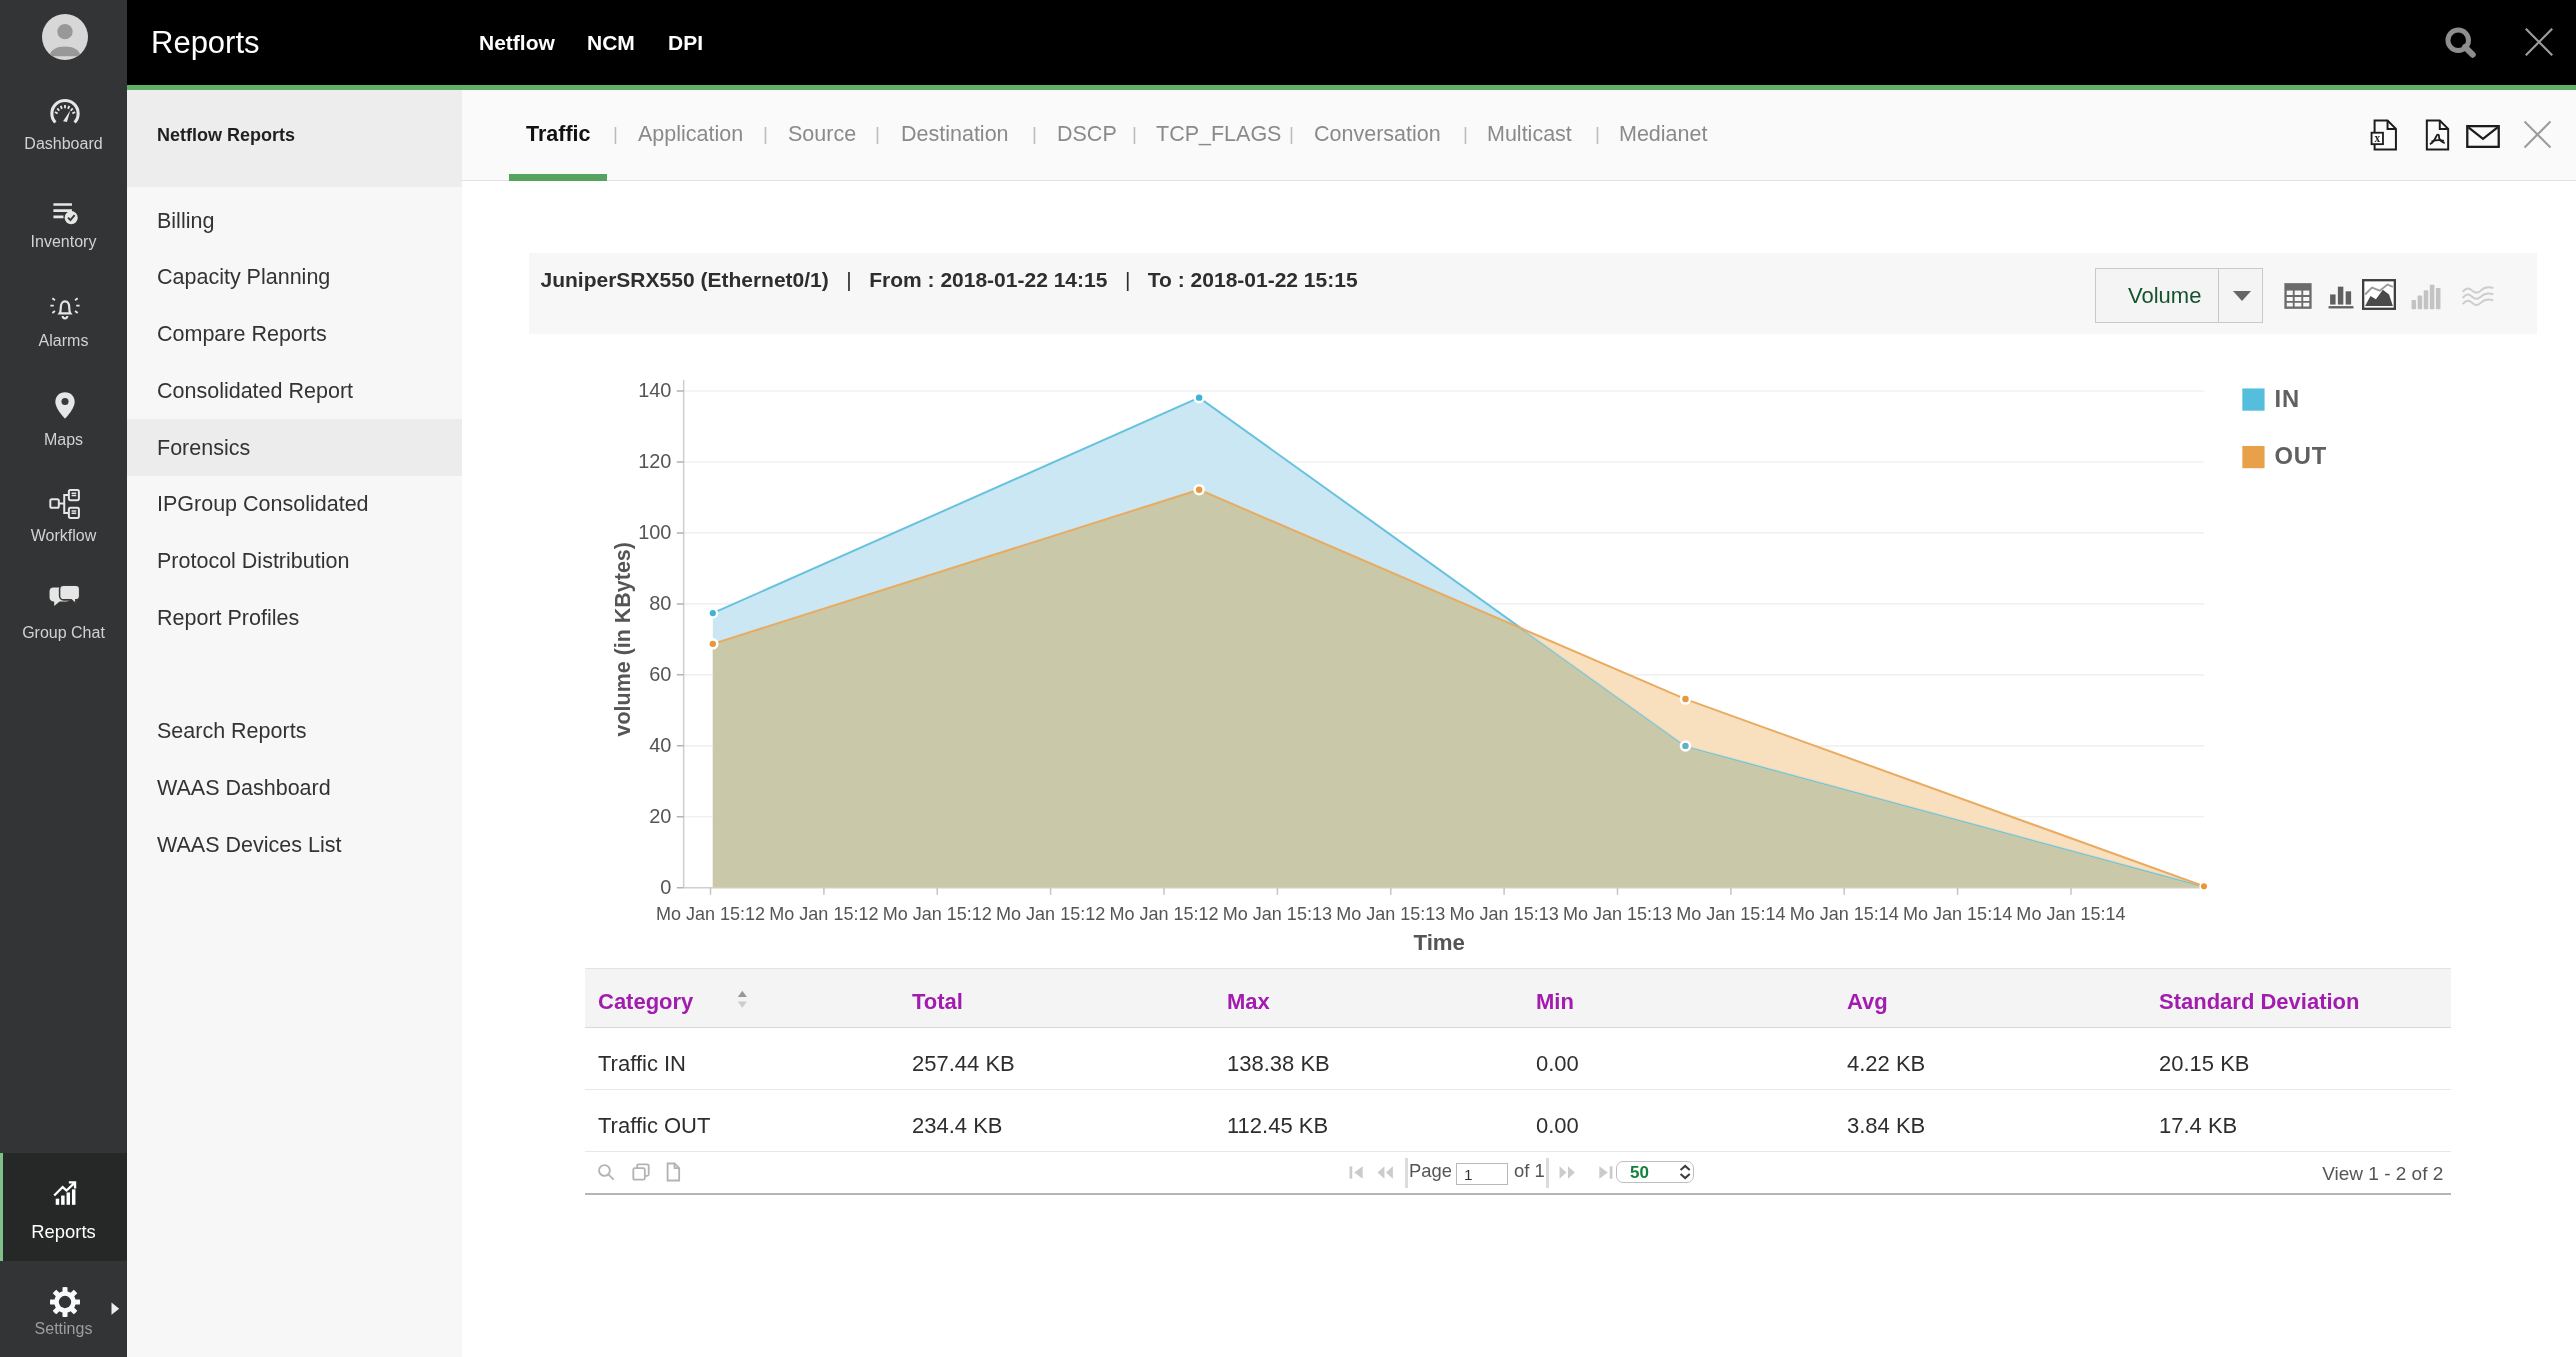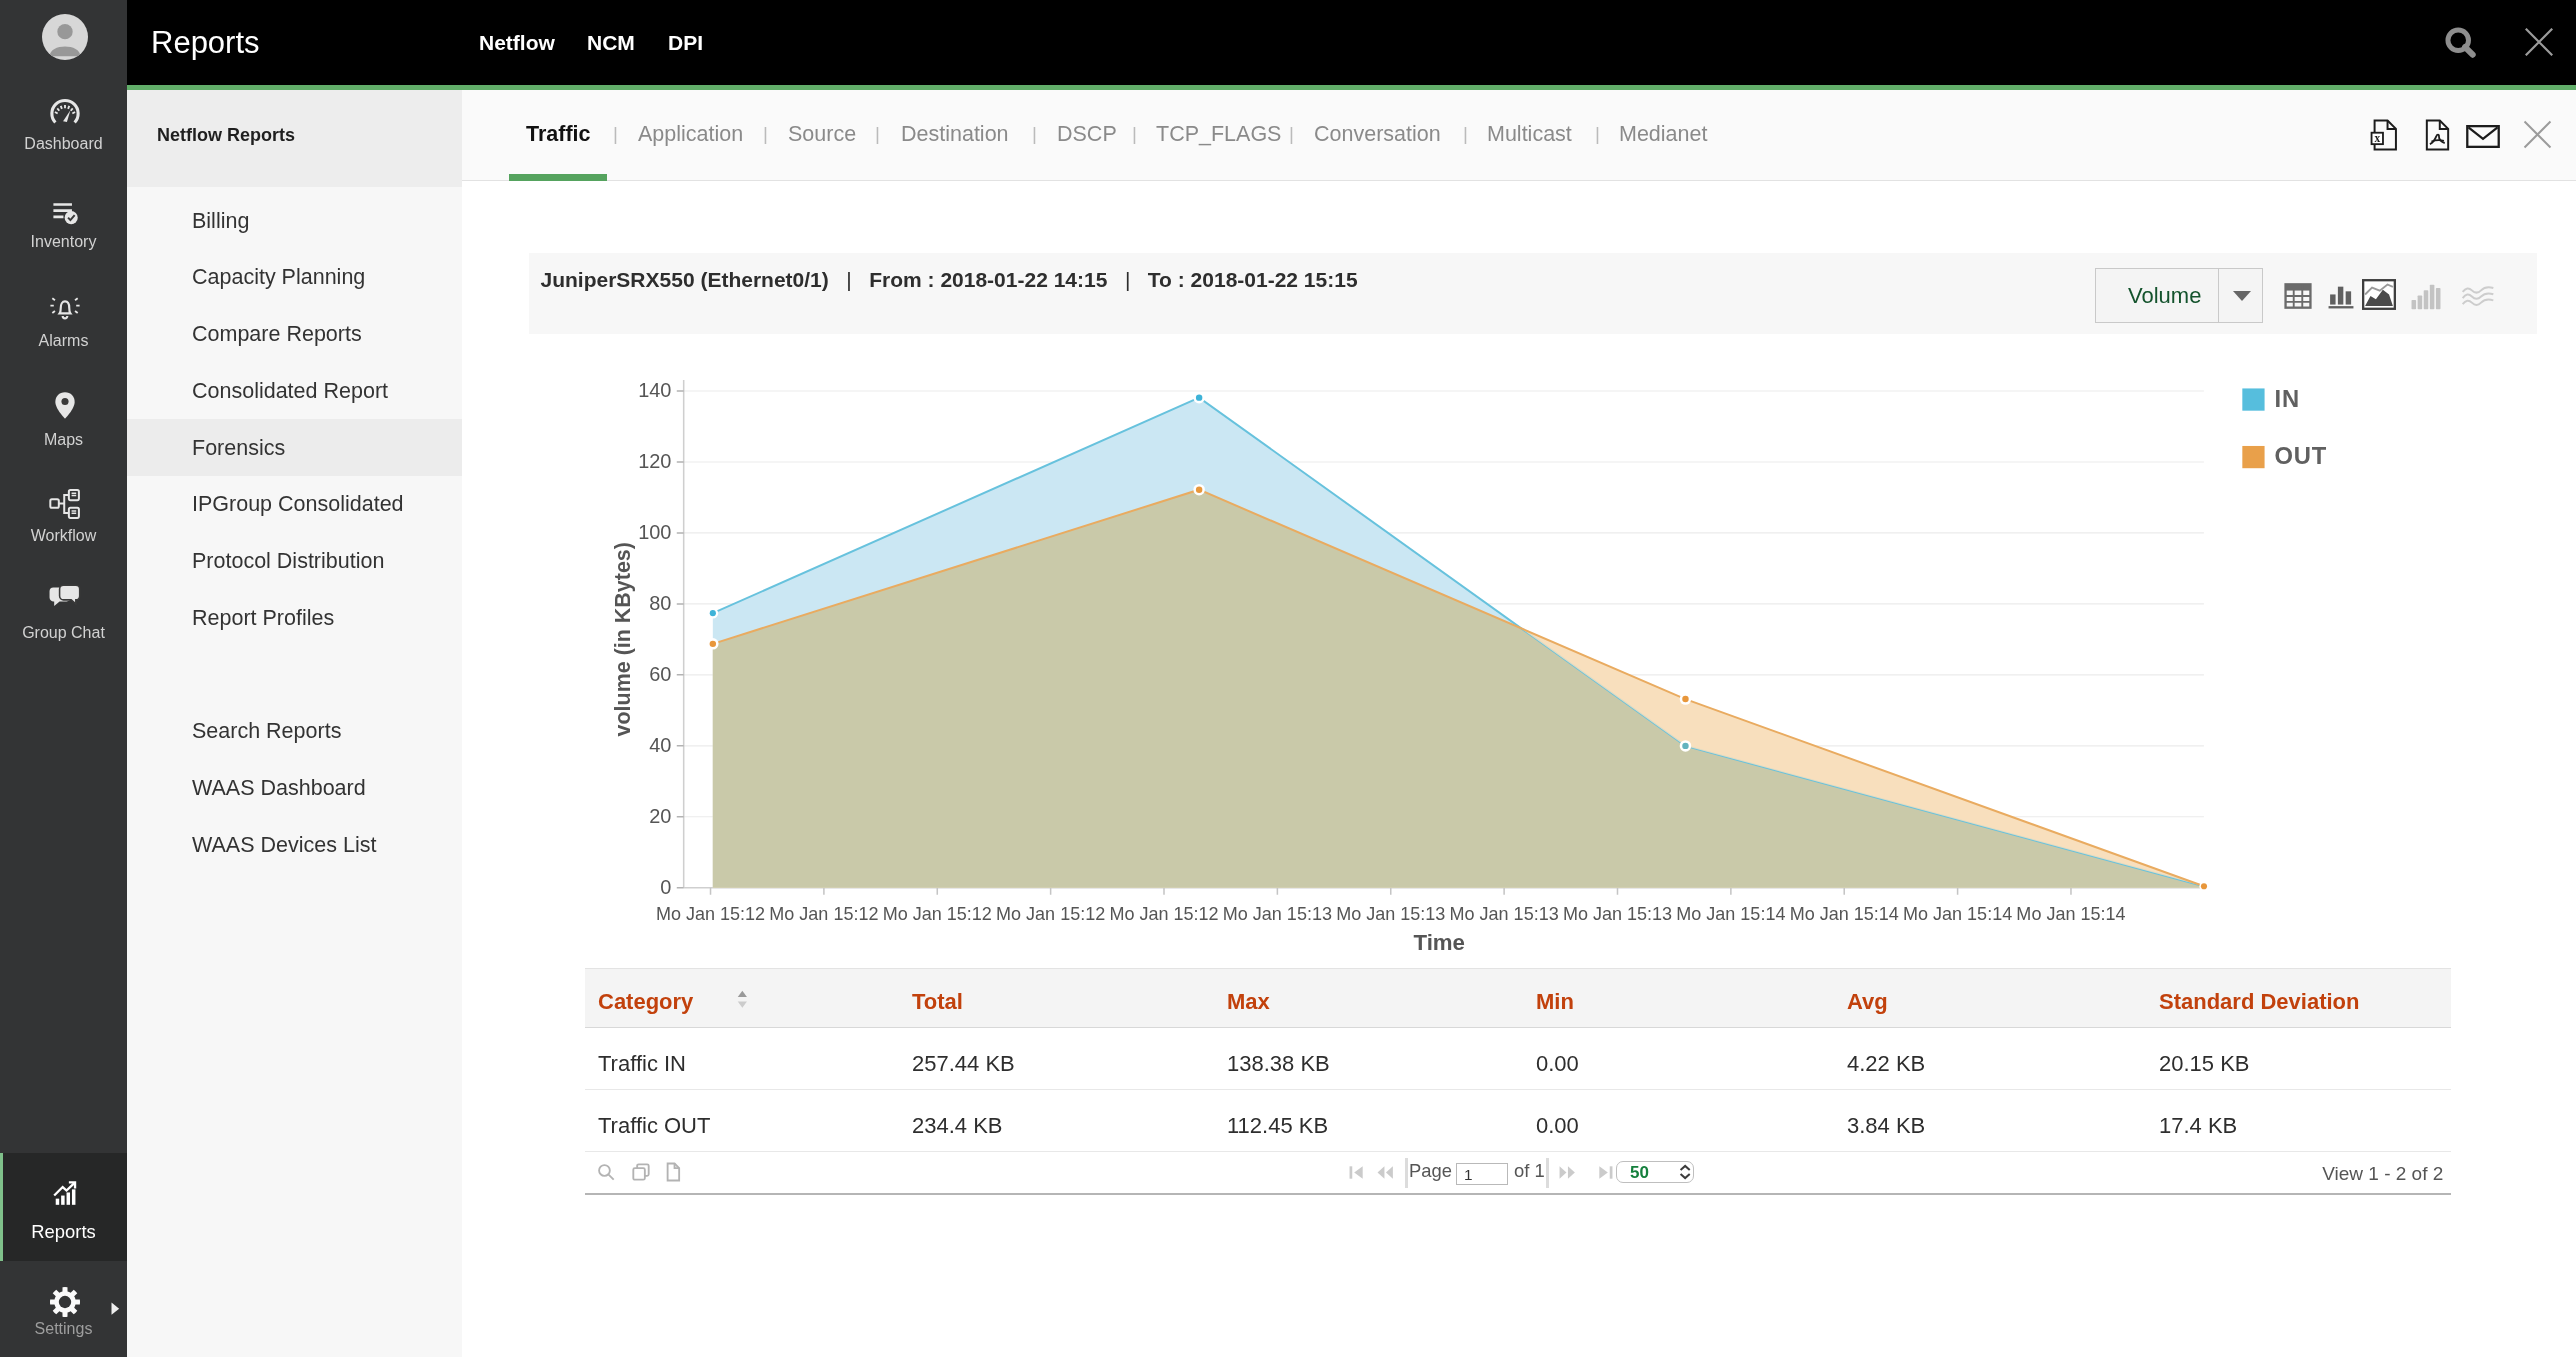--- a/index.html
+++ b/index.html
@@ -16,38 +16,38 @@
 
 .topbar{position:absolute;left:127px;top:0;width:2449px;height:85px;background:#000;}
 .greenline{position:absolute;left:127px;top:85px;width:2449px;height:4.6px;background:#61ae69;}
 .title{position:absolute;left:151px;top:25px;color:#fff;font-size:31px;}
 .topmenu{position:absolute;top:31px;color:#fff;font-size:21px;font-weight:bold;}
 
 .panel{position:absolute;left:127px;top:90px;width:336px;height:1268px;background:#f7f7f7;border-right:0.8px solid #e9e9e9;box-sizing:border-box;}
 .phead{position:absolute;left:127px;top:90px;width:336px;height:97px;background:#ededed;}
 .phead span{position:absolute;left:30px;top:35px;font-size:18px;font-weight:bold;color:#1f1f1f;}
 .pitem{position:absolute;left:127px;width:336px;height:57px;font-size:21.5px;color:#333;}
-.pitem span{position:absolute;left:30px;top:17px;margin-left:35px;}
+.pitem span{position:absolute;left:30px;top:17px;}
 .psel{background:#ececec;}
 
 .main{position:absolute;left:462px;top:90px;width:2114px;height:1268px;background:#fff;}
 .tabrow{position:absolute;left:0;top:0;width:2114px;height:91px;background:#fafafa;border-bottom:0.8px solid #e2e2e2;box-sizing:border-box;}
 .tab{position:absolute;top:32px;font-size:21.5px;color:#8a8a8a;}
 .tab.active{color:#111;font-weight:bold;}
 .tabsep{position:absolute;top:33px;font-size:19px;color:#bbb;}
 .underline{position:absolute;left:47px;top:84px;width:98px;height:7px;background:#55a35e;}
 .devicebar{position:absolute;left:67px;top:163px;width:2008px;height:81px;background:#f7f7f7;}
 .devtext{position:absolute;left:11.5px;top:14.6px;font-size:21px;color:#2e2e2e;}
 .volbox{position:absolute;left:1633px;top:178px;width:168px;height:55px;background:#f4f4f4;border:0.8px solid #c9c9c9;box-sizing:border-box;}
 .volbox .lab{position:absolute;left:32px;top:14px;font-size:22px;color:#14532d;}
 .volbox .sep{position:absolute;left:122px;top:0;width:0.8px;height:54px;background:#c9c9c9;}
 .volbox .car{position:absolute;left:137px;top:22px;width:0;height:0;border-left:9.2px solid transparent;border-right:9.2px solid transparent;border-top:10.7px solid #666;}
 
 .tbl{position:absolute;left:123px;top:878px;width:1866px;}
-.tbl .hrow{position:relative;height:60px;background:#f4f4f4;border-top:0.8px solid #e3e3e3;border-bottom:0.8px solid #d8d8d8;box-sizing:border-box;font-weight:bold;color:#c2410c;font-size:22px;}
+.tbl .hrow{position:relative;height:60px;background:#f4f4f4;border-top:0.8px solid #e3e3e3;border-bottom:0.8px solid #d8d8d8;box-sizing:border-box;font-weight:bold;color:#a21caf;font-size:22px;}
 .tbl .drow{position:relative;height:62px;border-bottom:0.8px solid #e8e8e8;box-sizing:border-box;font-size:22px;color:#2e2e2e;}
 .tbl .drow span{margin-top:3.1px;}
 .tbl .frow{position:relative;height:43px;border-bottom:2.3px solid #b5b5b5;box-sizing:border-box;font-size:21px;color:#4a4a4a;}
 .c0{position:absolute;left:13px;top:20px;}
 .c1{position:absolute;left:327px;top:20px;}
 .c2{position:absolute;left:642px;top:20px;}
 .c3{position:absolute;left:951px;top:20px;}
 .c4{position:absolute;left:1262px;top:20px;}
 .c5{position:absolute;left:1574px;top:20px;}
 </style>

